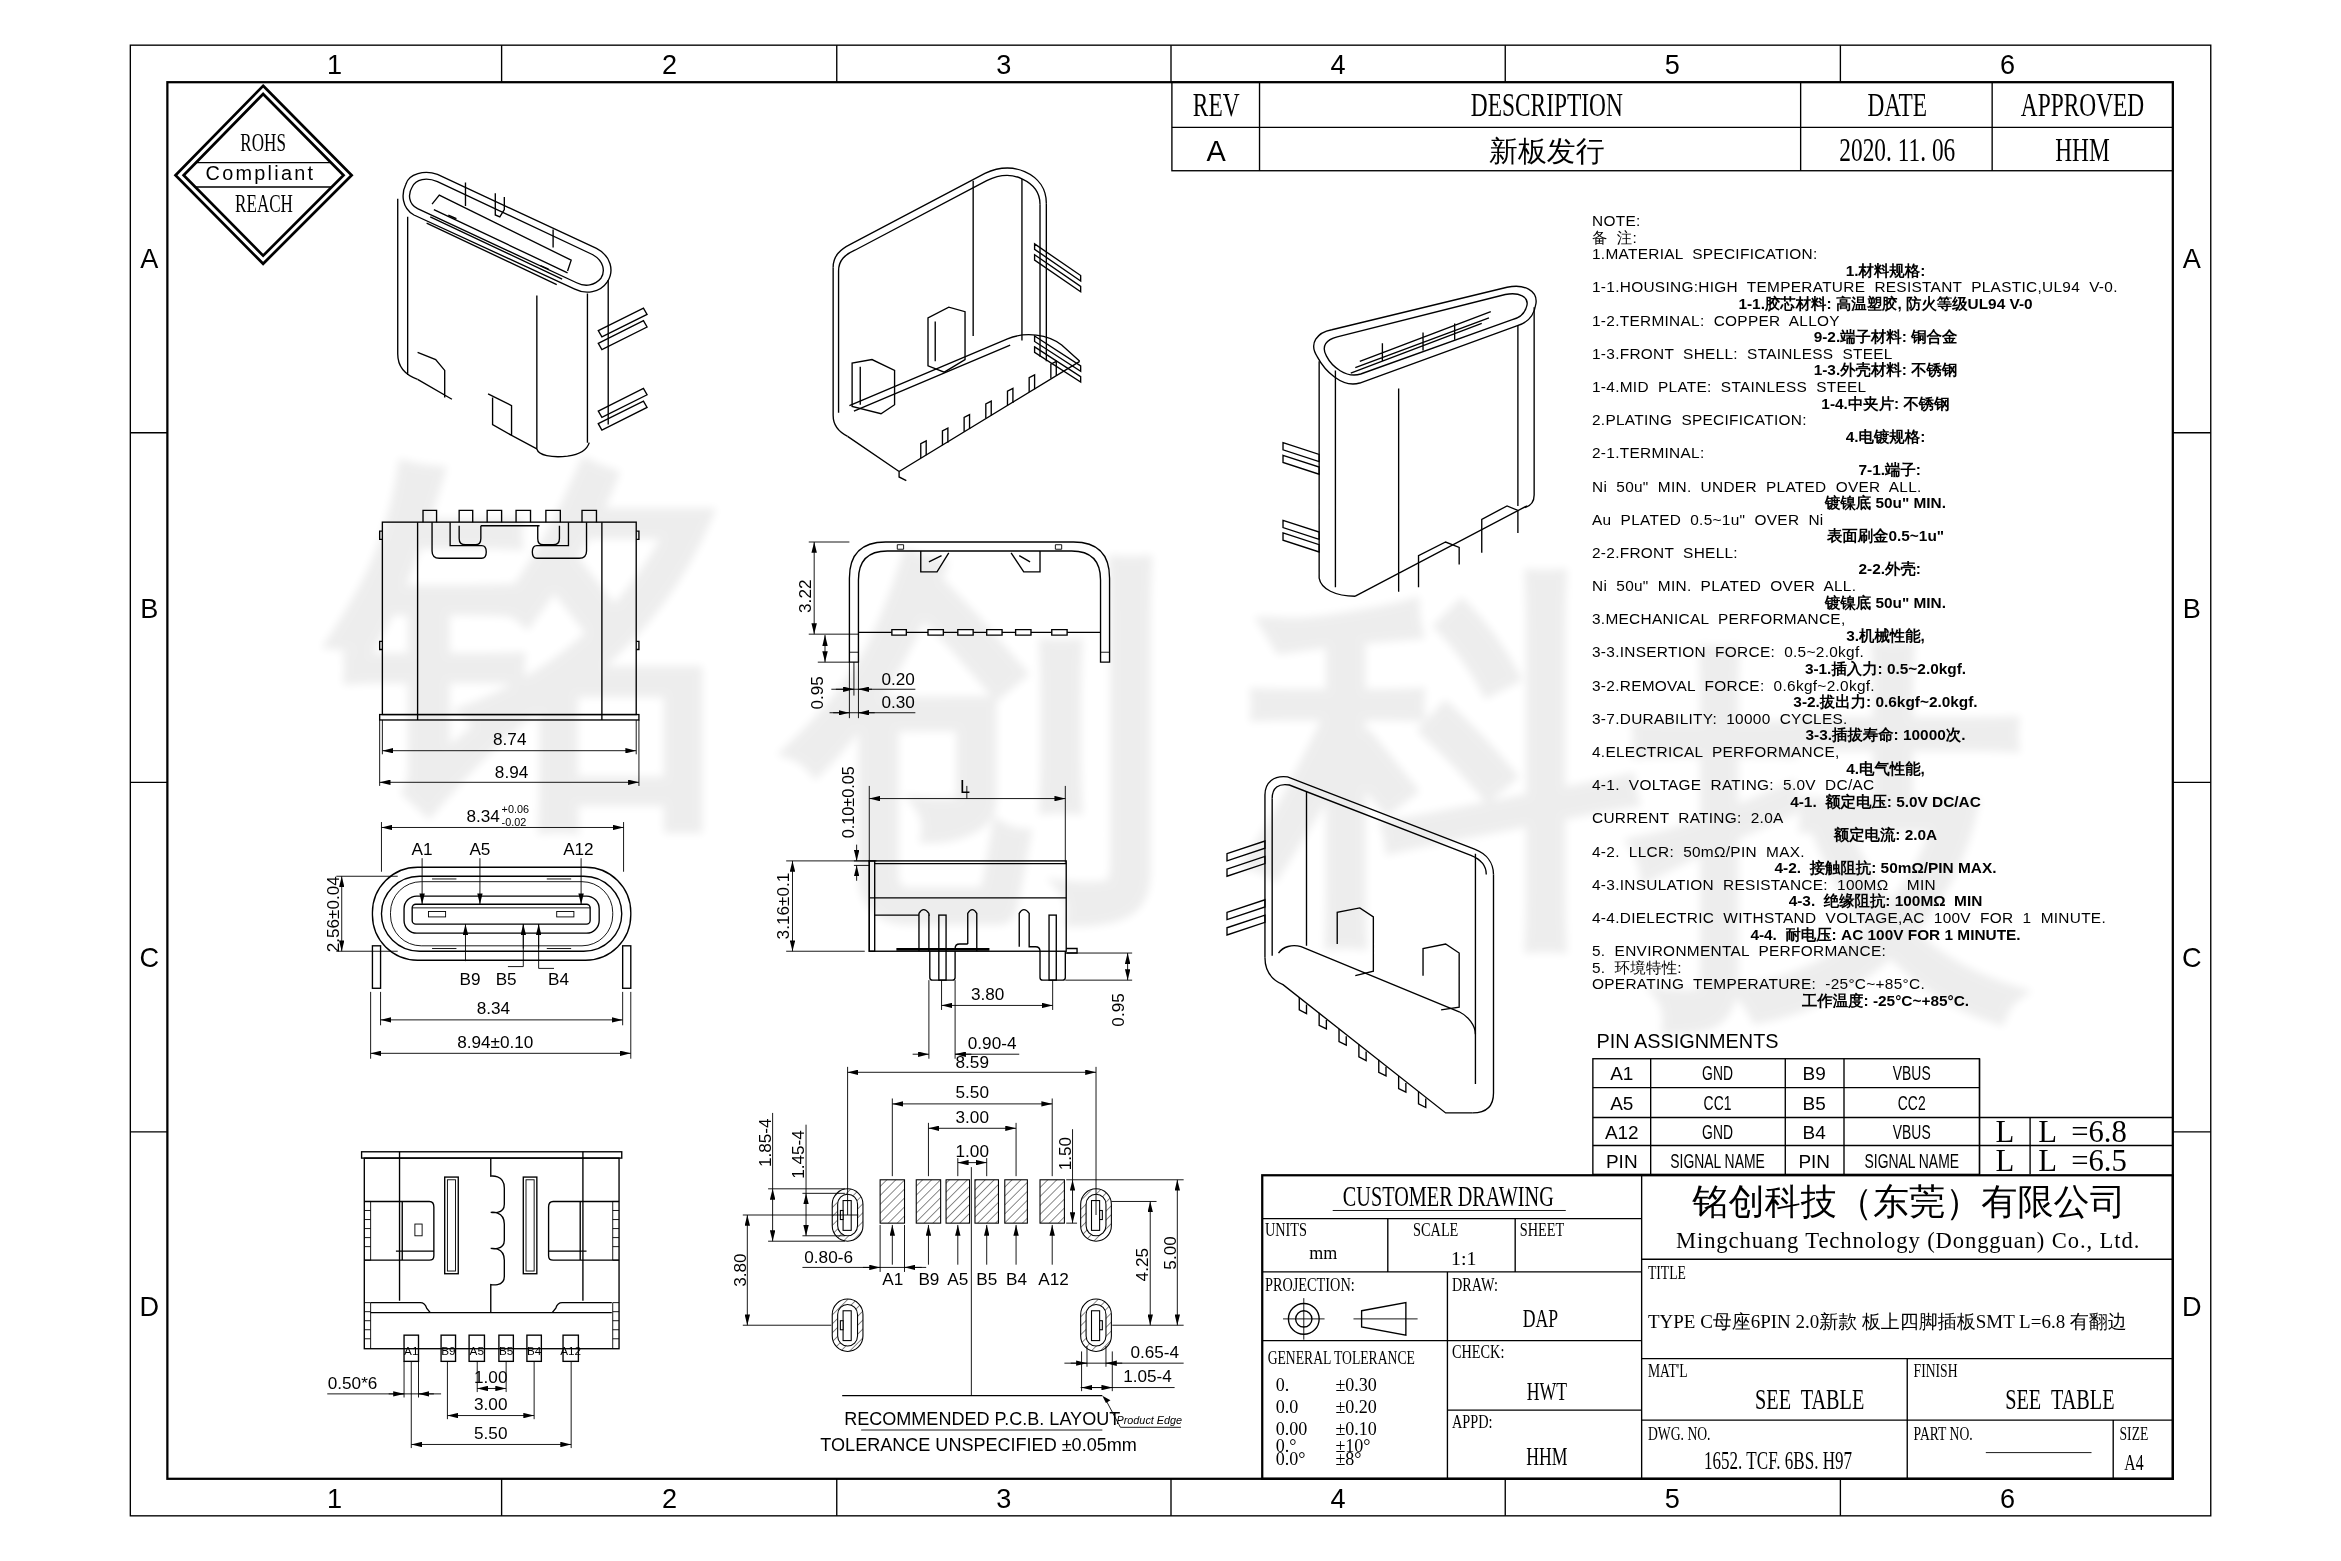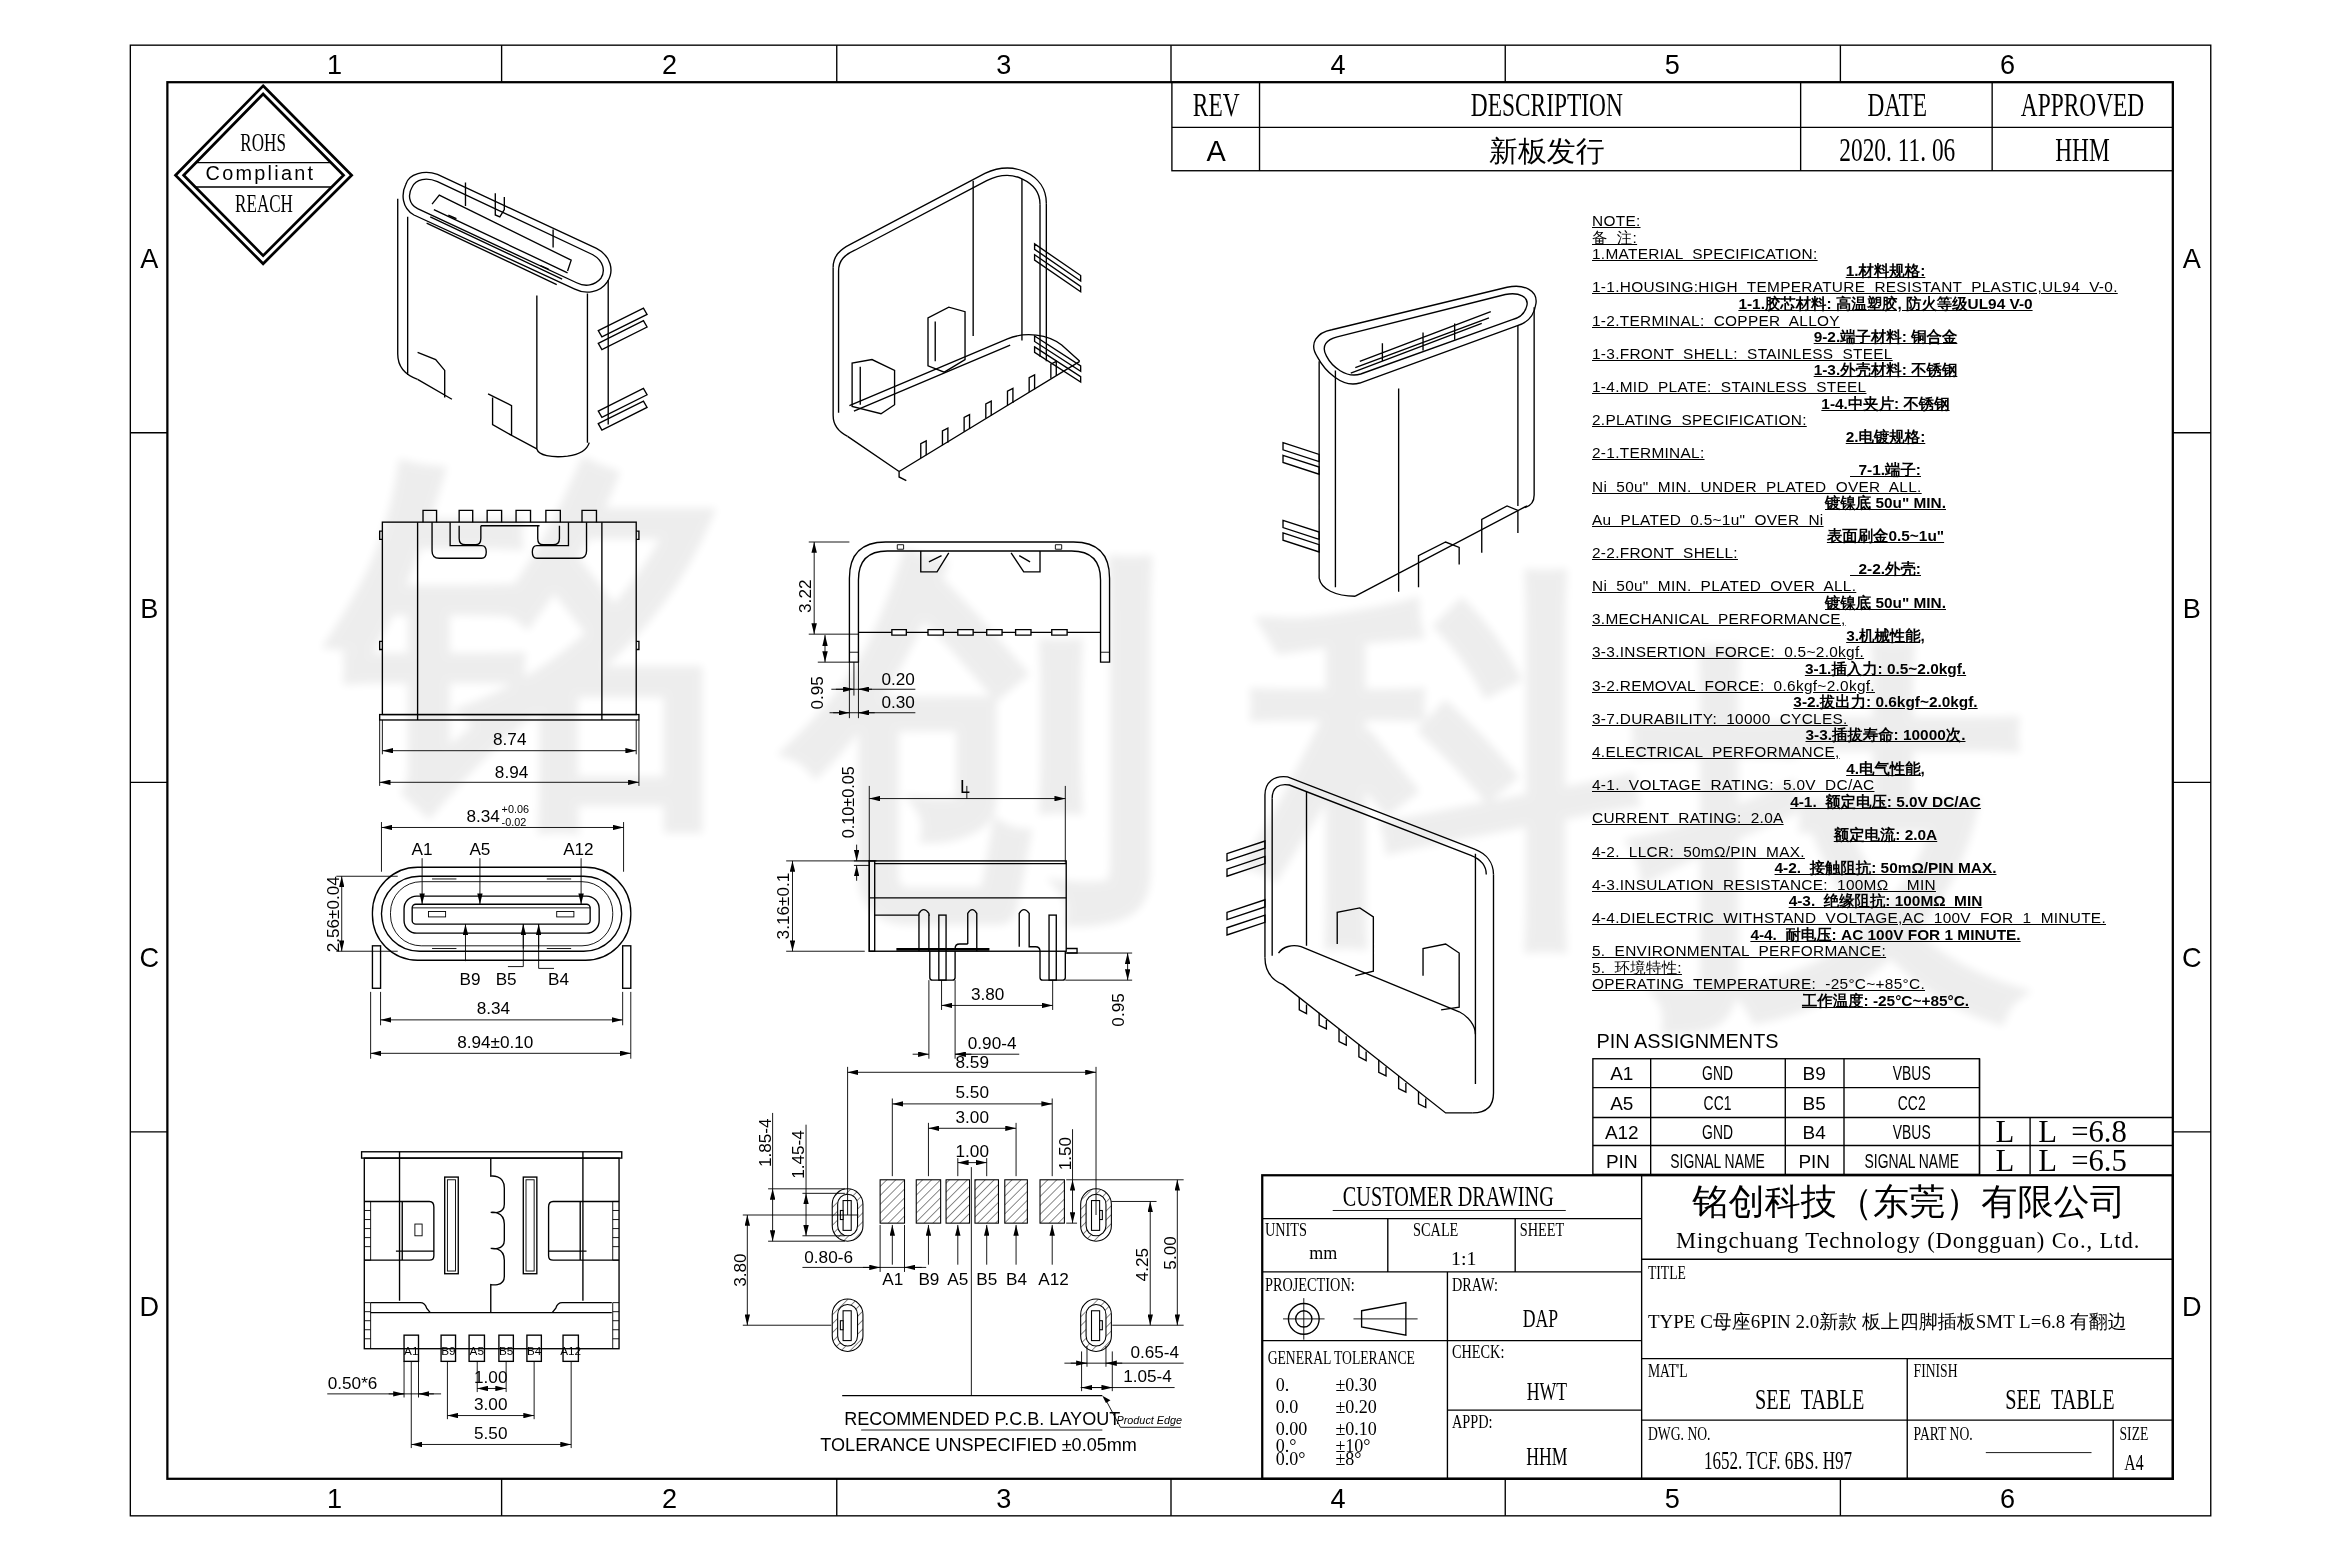--- a/index.html
+++ b/index.html
@@ -1,19 +1,19 @@
 <!DOCTYPE html>
 <html style="font-size:14.5px"><head>
 <meta charset="utf-8">
 <style>
 html,body{margin:0;padding:0;background:#fff;}
 body{width:2342px;height:1561px;position:relative;overflow:hidden;font-family:"Liberation Sans",sans-serif;}
 #watermark span{position:absolute;width:416px;height:416px;line-height:416px;text-align:center;font-size:398px;font-weight:bold;color:#000;opacity:.065;filter:blur(4.5px);font-family:"DejaVu Sans",sans-serif;}
 #drawing{position:absolute;left:0;top:0;}
-#notes{position:absolute;left:1592px;top:213px;width:587px;font-size:15.4px;line-height:16.6px;letter-spacing:0.3px;color:#000;font-family:"Liberation Sans",sans-serif;text-decoration:underline;}
+#notes{position:absolute;left:1592px;top:213px;width:587px;font-size:15.4px;line-height:16.6px;letter-spacing:0.3px;color:#000;font-family:"Liberation Sans",sans-serif;}
 #notes div{height:16.6px;white-space:pre;}
 #notes .b{font-weight:bold;letter-spacing:0;text-align:center;}
 svg text{font-family:"Liberation Sans",sans-serif;fill:#000;}
 svg text.serif{font-family:"Liberation Serif",serif;}
 .cx{transform-box:fill-box;transform-origin:center;transform:scaleX(.7);}
 .cxl{transform-box:fill-box;transform-origin:left center;transform:scaleX(.72);}
 .k{stroke:#000;stroke-width:1.5;fill:none;}
 .kt{stroke:#000;stroke-width:1;fill:none;}
 .kb{stroke:#000;stroke-width:2.5;fill:none;}
 .dm{stroke:#000;stroke-width:1;fill:none;marker-start:url(#arr);marker-end:url(#arr);}
@@ -453,21 +453,21 @@
   <div class="b">1.材料规格:</div>
   <div>1-1.HOUSING:HIGH  TEMPERATURE  RESISTANT  PLASTIC,UL94  V-0.</div>
   <div class="b">1-1.胶芯材料: 高温塑胶, 防火等级UL94 V-0</div>
   <div>1-2.TERMINAL:  COPPER  ALLOY</div>
   <div class="b">9-2.端子材料: 铜合金</div>
   <div>1-3.FRONT  SHELL:  STAINLESS  STEEL</div>
   <div class="b">1-3.外壳材料: 不锈钢</div>
   <div>1-4.MID  PLATE:  STAINLESS  STEEL</div>
   <div class="b">1-4.中夹片: 不锈钢</div>
   <div>2.PLATING  SPECIFICATION:</div>
-  <div class="b">2.电镀规格:</div>
+  <div class="b">4.电镀规格:</div>
   <div>2-1.TERMINAL:</div>
   <div class="b">  7-1.端子:</div>
   <div>Ni  50u"  MIN.  UNDER  PLATED  OVER  ALL.</div>
   <div class="b">镀镍底 50u" MIN.</div>
   <div>Au  PLATED  0.5~1u"  OVER  Ni</div>
   <div class="b">表面刷金0.5~1u"</div>
   <div>2-2.FRONT  SHELL:</div>
   <div class="b">  2-2.外壳:</div>
   <div>Ni  50u"  MIN.  PLATED  OVER  ALL.</div>
   <div class="b">镀镍底 50u" MIN.</div>

